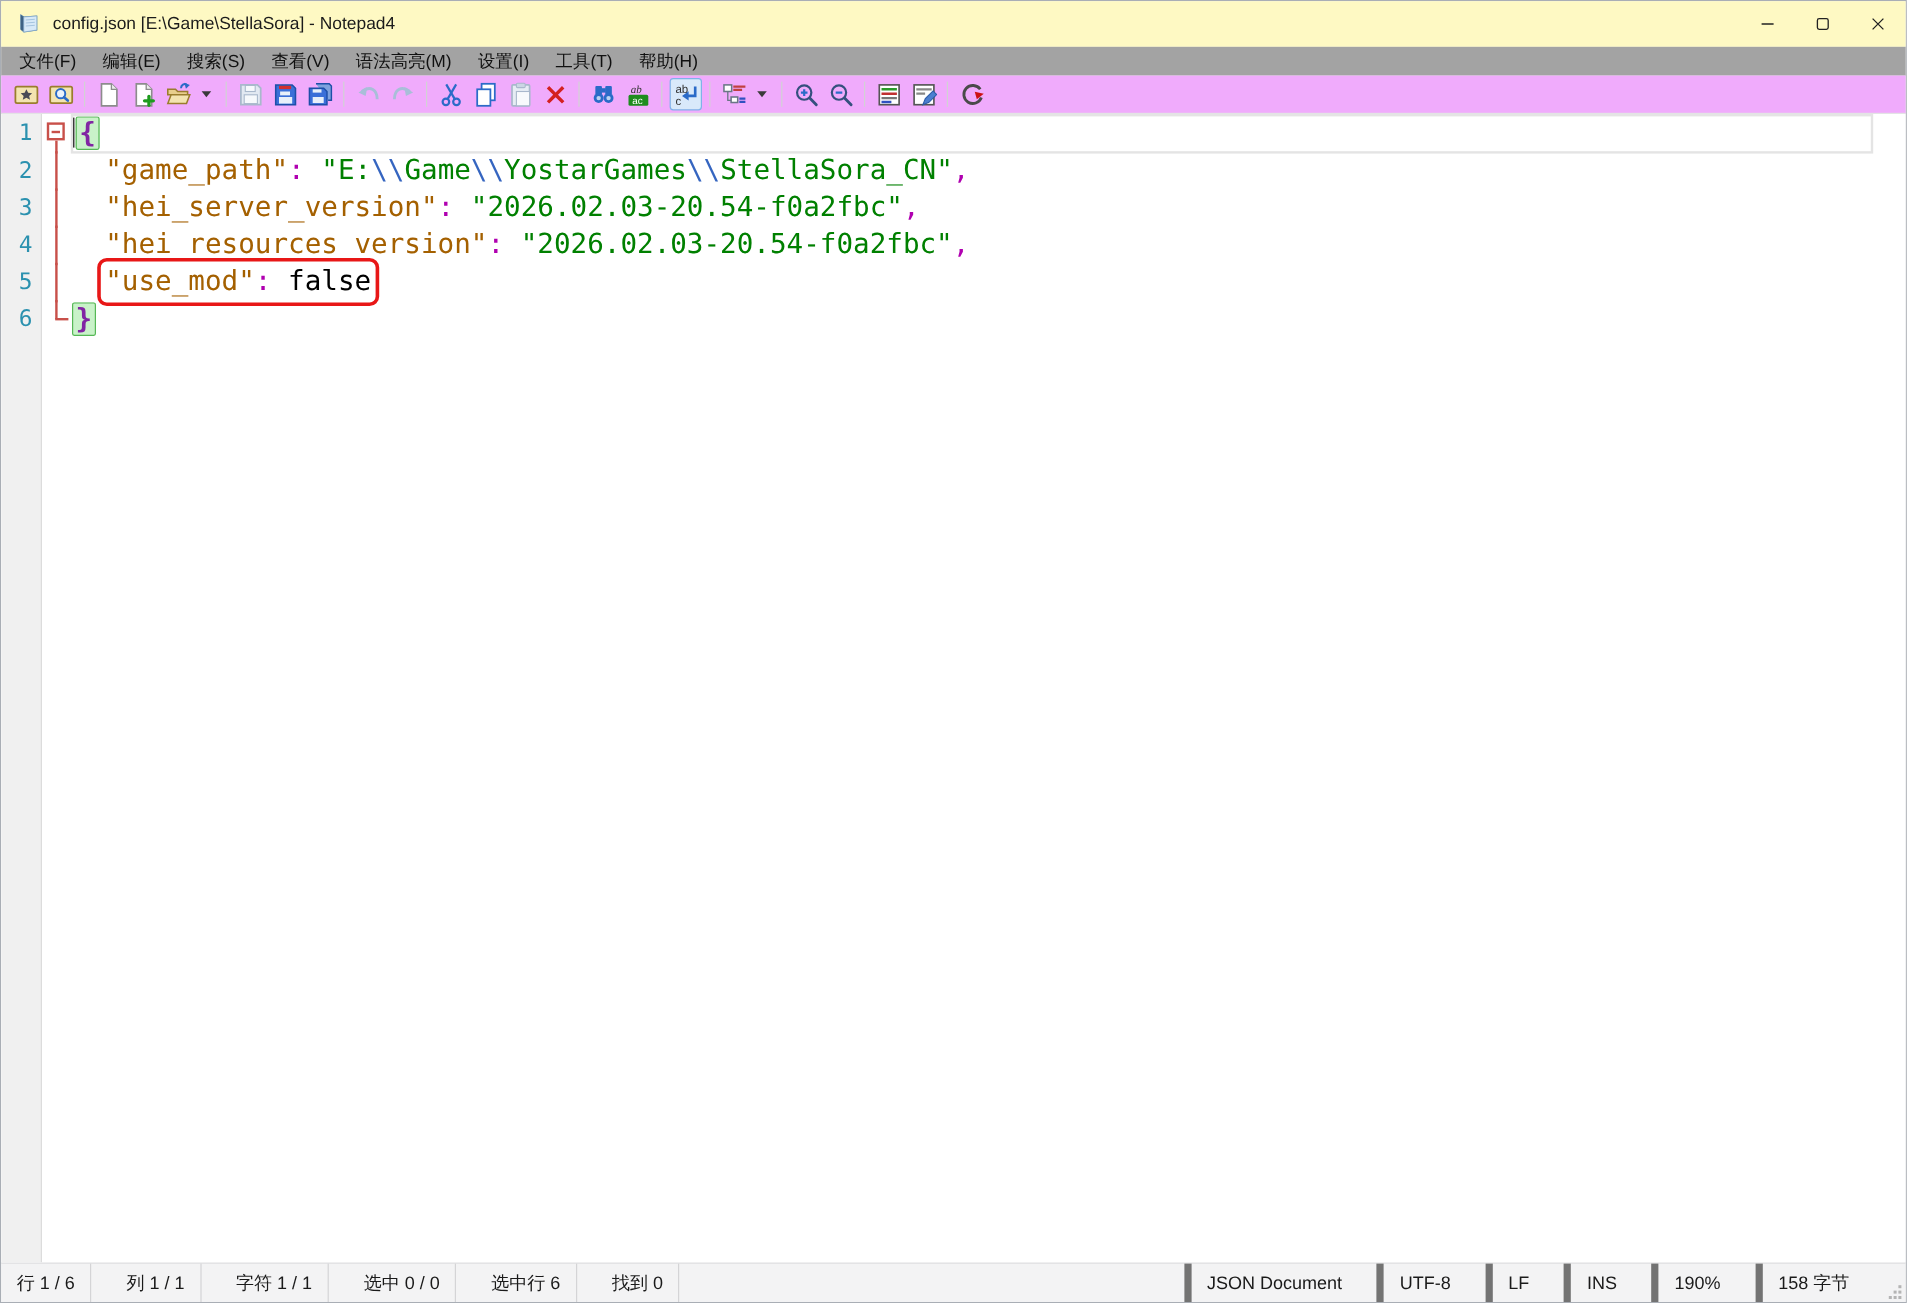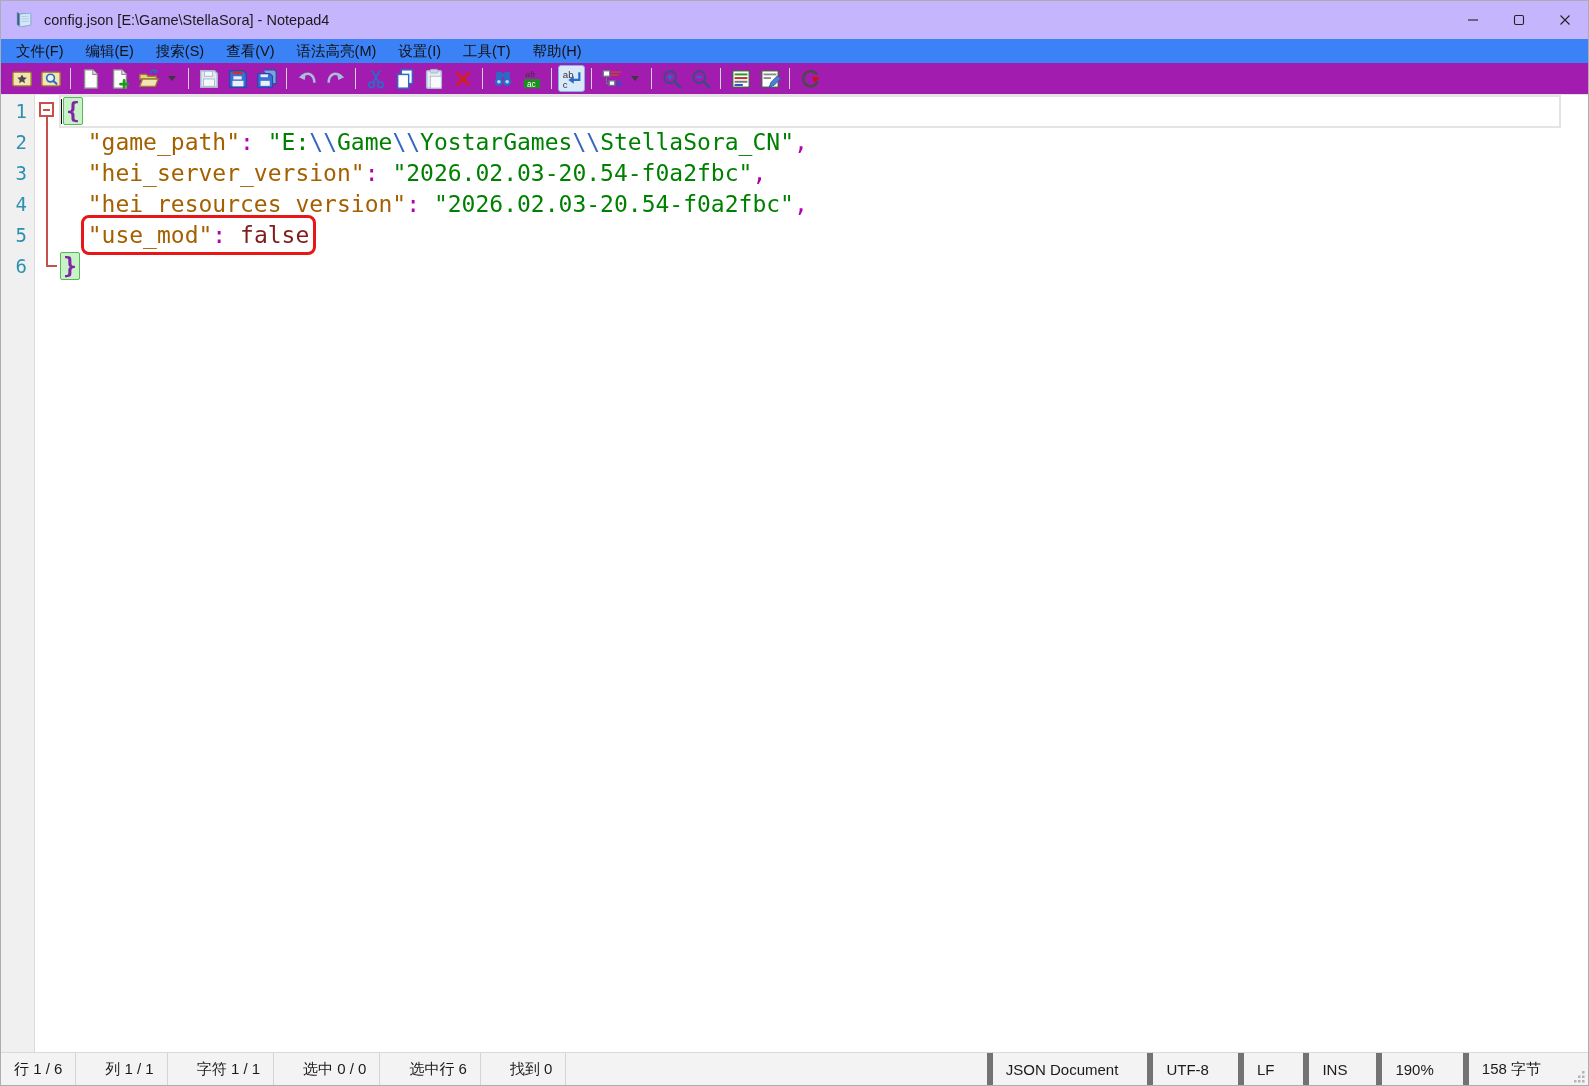--- a/index.html
+++ b/index.html
@@ -1,33 +1,33 @@
 <!DOCTYPE html>
 <html><head>
 <meta charset="utf-8">
 <style>
   * { margin:0; padding:0; box-sizing:border-box; }
   html,body { width:1589px; height:1086px; overflow:hidden; }
   body { font-family:"Liberation Sans","DejaVu Sans",sans-serif; background:#888; }
   .window { width:1589px; height:1086px; background:#fff; border:1px solid #A9AEB5; display:flex; flex-direction:column; }
 
   
-  .titlebar { height:38px; background:#c4b5fd; display:flex; align-items:center; flex:0 0 auto; }
+  .titlebar { height:38px; background:#fef9c3; display:flex; align-items:center; flex:0 0 auto; }
   .app-icon { width:20px; height:20px; margin:0 10px 0 13px; flex:0 0 auto; }
   .title-text { font-size:14.5px; color:#1b1b1b; flex:1 1 auto; white-space:nowrap; }
   .win-controls { display:flex; height:38px; flex:0 0 auto; }
   .win-btn { width:46px; height:38px; display:flex; align-items:center; justify-content:center; }
   .win-btn svg { width:12px; height:12px; }
 
   
-  .menubar { height:24px; background:#3b82f6; display:flex; align-items:center; padding-left:4px; flex:0 0 auto; font-size:14.5px; color:#111; }
+  .menubar { height:24px; background:#a3a3a3; display:flex; align-items:center; padding-left:4px; flex:0 0 auto; font-size:14.5px; color:#111; }
   .menu-item { padding:2px 11px; white-space:nowrap; }
 
   
-  .toolbar { height:32px; background:#a21caf; border-bottom:1px solid #E3E3E5; display:flex; align-items:center; padding-left:6px; flex:0 0 auto; }
+  .toolbar { height:32px; background:#f0abfc; border-bottom:1px solid #E3E3E5; display:flex; align-items:center; padding-left:6px; flex:0 0 auto; }
   .tbtn { width:27px; height:27px; display:flex; align-items:center; justify-content:center; border:1px solid transparent; border-radius:3px; margin:0 1px; }
   .tbtn svg { width:22px; height:22px; }
   .tbtn.active { background:#D9E9FA; border-color:#7EB3E8; }
   .tbtn-wrap { display:flex; align-items:center; }
   .dd-arrow { width:0; height:0; border-left:4px solid transparent; border-right:4px solid transparent; border-top:5px solid #3A3A3A; margin:0 7px 0 5px; }
   .tsep { width:1px; height:21px; background:#D2D2D4; margin:0 5px; flex:0 0 auto; }
 
   
   .editor { flex:1 1 auto; position:relative; background:#fff; overflow:hidden; }
   .gutter-bg { position:absolute; left:0; top:0; bottom:0; width:34px; background:#F0F0F0; border-right:1px solid #DCDCDC; }
@@ -42,21 +42,21 @@
   .fold .fbox { position:absolute; top:6px; left:4px; width:15px; height:15px; border:2px solid #C8504A; background:#fff; }
   .fold .fbox::after { content:''; position:absolute; left:2px; right:2px; top:4.5px; height:2px; background:#C8504A; }
   .fold .hline { position:absolute; left:11px; top:14px; width:11px; height:2px; background:#C8504A; }
   .code { flex:1 1 auto; margin-right:28px; font-family:"DejaVu Sans Mono","Liberation Mono",monospace; font-size:23px; line-height:31px; white-space:pre; color:#202020; position:relative; }
   .line.current .code { outline:2px solid #E4E4E4; outline-offset:-1px; }
   .tk-plain { color:#202020; }
   .tk-key   { color:#A46000; }
   .tk-op    { color:#B000B0; }
   .tk-str   { color:#008000; }
   .tk-esc   { color:#3565C0; }
-  .tk-kw    { color:#7f1d1d; }
+  .tk-kw    { color:#000000; }
   .tk-brace { color:#8125A3; font-weight:bold; background:#C9F2C9; border:1px solid #56B856; border-radius:2px; padding:0 2px; }
   .caret { display:inline-block; width:2px; height:25px; background:#111; vertical-align:-5px; margin-right:1px; }
   .red-box { outline:3px solid #E81717; outline-offset:4px; border-radius:1px; }
 
   
   .statusbar { height:33px; background:#F3F3F4; border-top:1px solid #D9D9DB; display:flex; align-items:stretch; flex:0 0 auto; font-size:15px; color:#1a1a1a;gap:16px; }
   .sseg { display:flex; align-items:center; padding:0 13px; border-right:1px solid #D4D4D6; white-space:nowrap; }
   .sspacer { flex:1 1 auto; }
   .sseg.right { border-right:none; border-left:6px solid #737373; }
   .grip { width:18px; display:flex; align-items:flex-end; justify-content:flex-end; padding:0 2px 2px 0; }

